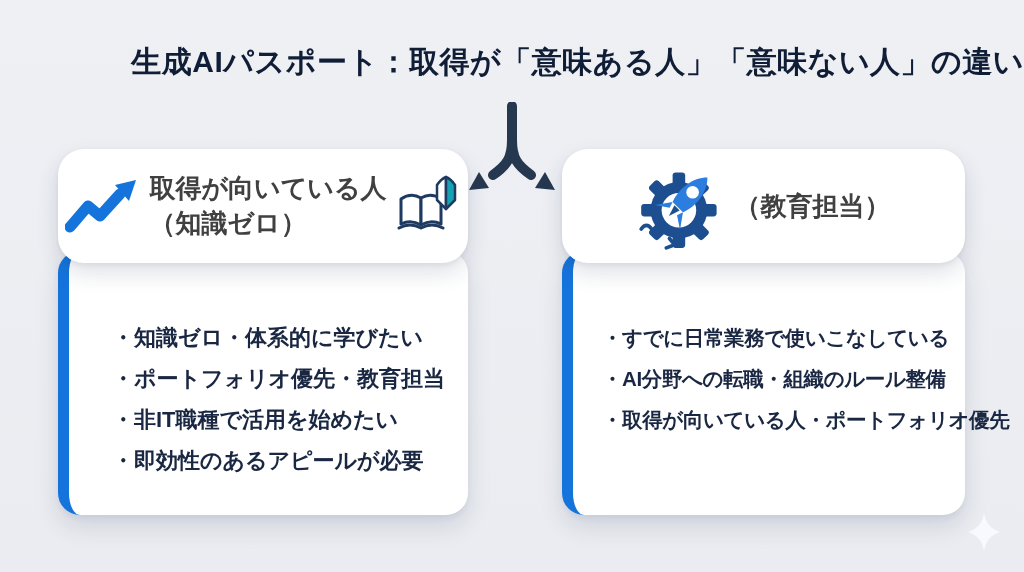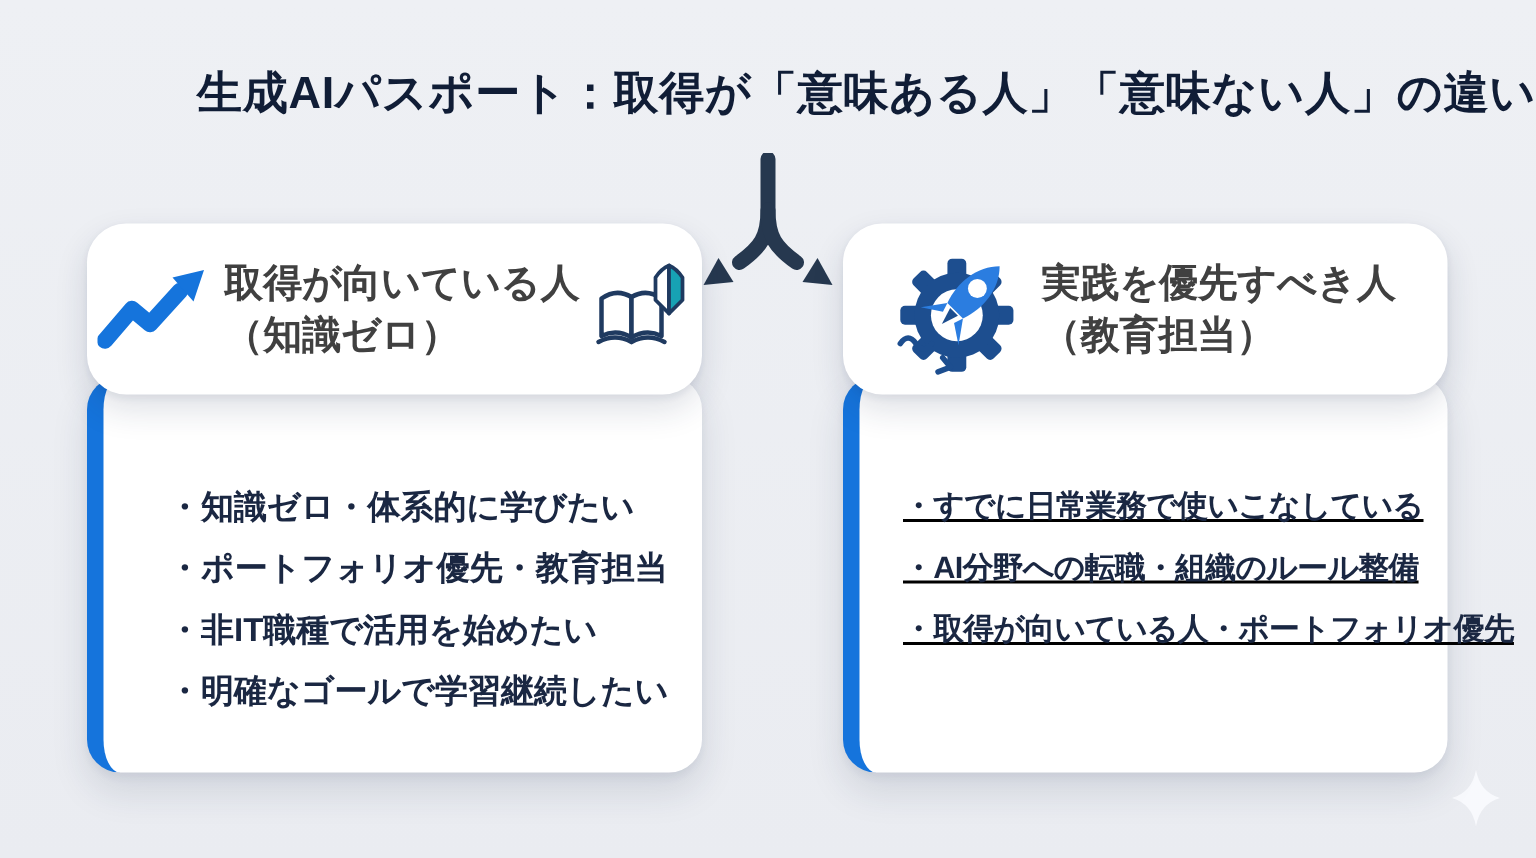--- a/index.html
+++ b/index.html
@@ -40,21 +40,21 @@
     box-shadow:0 12px 24px rgba(30,45,80,.13),0 3px 6px rgba(30,45,80,.06);
     z-index:1;box-sizing:border-box;
   }
   ul.points{
     list-style:none;margin:15px;padding:51px 6px 0 28px;
   }
   ul.points li{
     font-size:22px;font-weight:700;color:#1a2742;
     line-height:41px;white-space:nowrap;
   }
-  .column.right ul.points{padding-left:14px;padding-right:8px;text-decoration:underline;}
+  .column.right ul.points{padding-left:14px;padding-right:8px;}
   .column.right ul.points li{font-size:20.5px;letter-spacing:-.4px;}
   .sparkle{position:absolute;left:966px;top:512px;}
   svg{display:block;}
 </style>
 </head>
 <body>
 
 <div class="stage">
 
   <h1 class="page-title">生成AIパスポート：取得が「意味ある人」「意味ない人」の違い</h1>
@@ -82,21 +82,21 @@
         <path d="M2,53 Q13,47 24,53 Q35,47 46,53" stroke="#1f3a60" stroke-width="3" fill="none" stroke-linecap="round"></path>
         <path d="M49,2 L49,34 L40,25 L40,10 Q44,4 49,2 Z" fill="#ffffff" stroke="#1f3a60" stroke-width="2.5" stroke-linejoin="round"></path>
         <path d="M49,2 Q54,4 58,10 L58,25 L49,34 Z" fill="#17a2b4" stroke="#1f3a60" stroke-width="2.5" stroke-linejoin="round"></path>
       </svg>
     </div>
     <div class="body-card">
       <ul class="points">
         <li>・知識ゼロ・体系的に学びたい</li>
         <li>・ポートフォリオ優先・教育担当</li>
         <li>・非IT職種で活用を始めたい</li>
-        <li>・明確なゴールで学習継続したい</li>
+        <li>・即効性のあるアピールが必要</li>
       </ul>
     </div>
   </section>
 
   <section class="column right">
     <div class="header-card">
       <svg width="88" height="88" viewBox="0 0 84 84">
         <g fill="#1d4e8f">
           <g transform="translate(40,46) rotate(0)">
               <rect x="-6" y="-36" width="12" height="14" rx="3"></rect>
@@ -129,21 +129,20 @@
           <path d="M0,-30 C10,-20 12,-4 7,10 L-7,10 C-12,-4 -10,-20 0,-30 Z" fill="#2b7de0"></path>
           <circle cx="0" cy="-10" r="6" fill="#ffffff"></circle>
           <path d="M-7,10 L-17,24 L-5,16 Z" fill="#2b7de0"></path>
           <path d="M7,10 L17,24 L5,16 Z" fill="#2b7de0"></path>
           <path d="M-3.5,11 L3.5,11 L0,22 Z" fill="#1d4e8f"></path>
         </g>
         <path d="M4,64 q5,-7 10,0 q5,7 10,0" stroke="#1d4e8f" stroke-width="3.5" fill="none" stroke-linecap="round"></path>
         <path d="M31,73 l5,6 l-8,3" stroke="#1d4e8f" stroke-width="3.5" fill="none" stroke-linecap="round" stroke-linejoin="round"></path>
       </svg>
       <div class="header-text">
-        <div>実践を優先すべき人</div>
         <div>（教育担当）</div>
       </div>
     </div>
     <div class="body-card">
       <ul class="points">
         <li>・すでに日常業務で使いこなしている</li>
         <li>・AI分野への転職・組織のルール整備</li>
         <li>・取得が向いている人・ポートフォリオ優先</li>
       </ul>
     </div>

